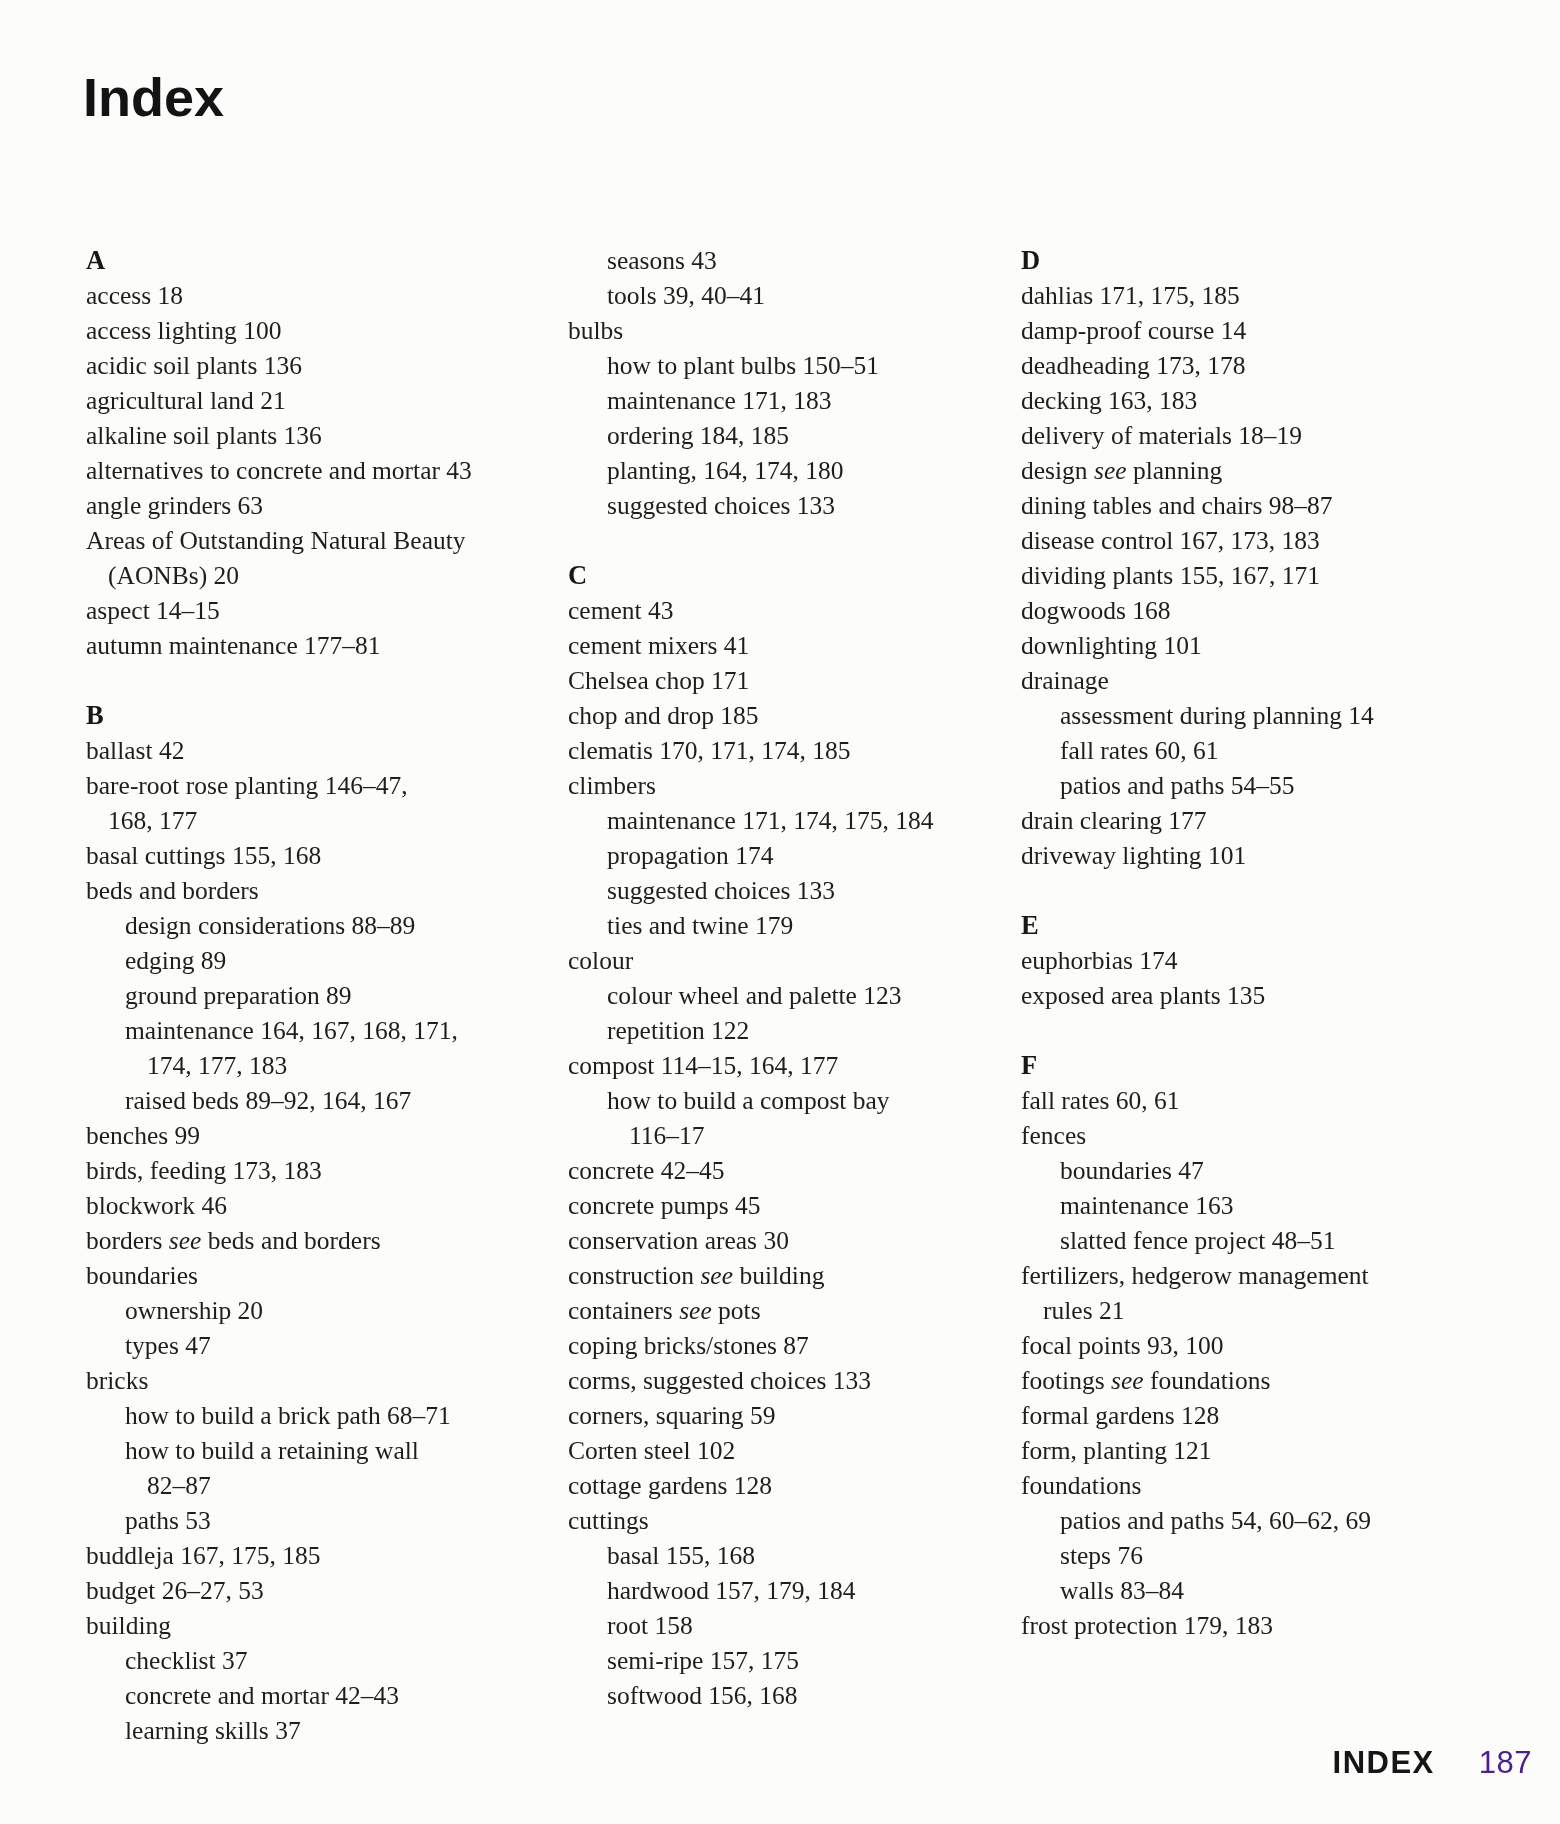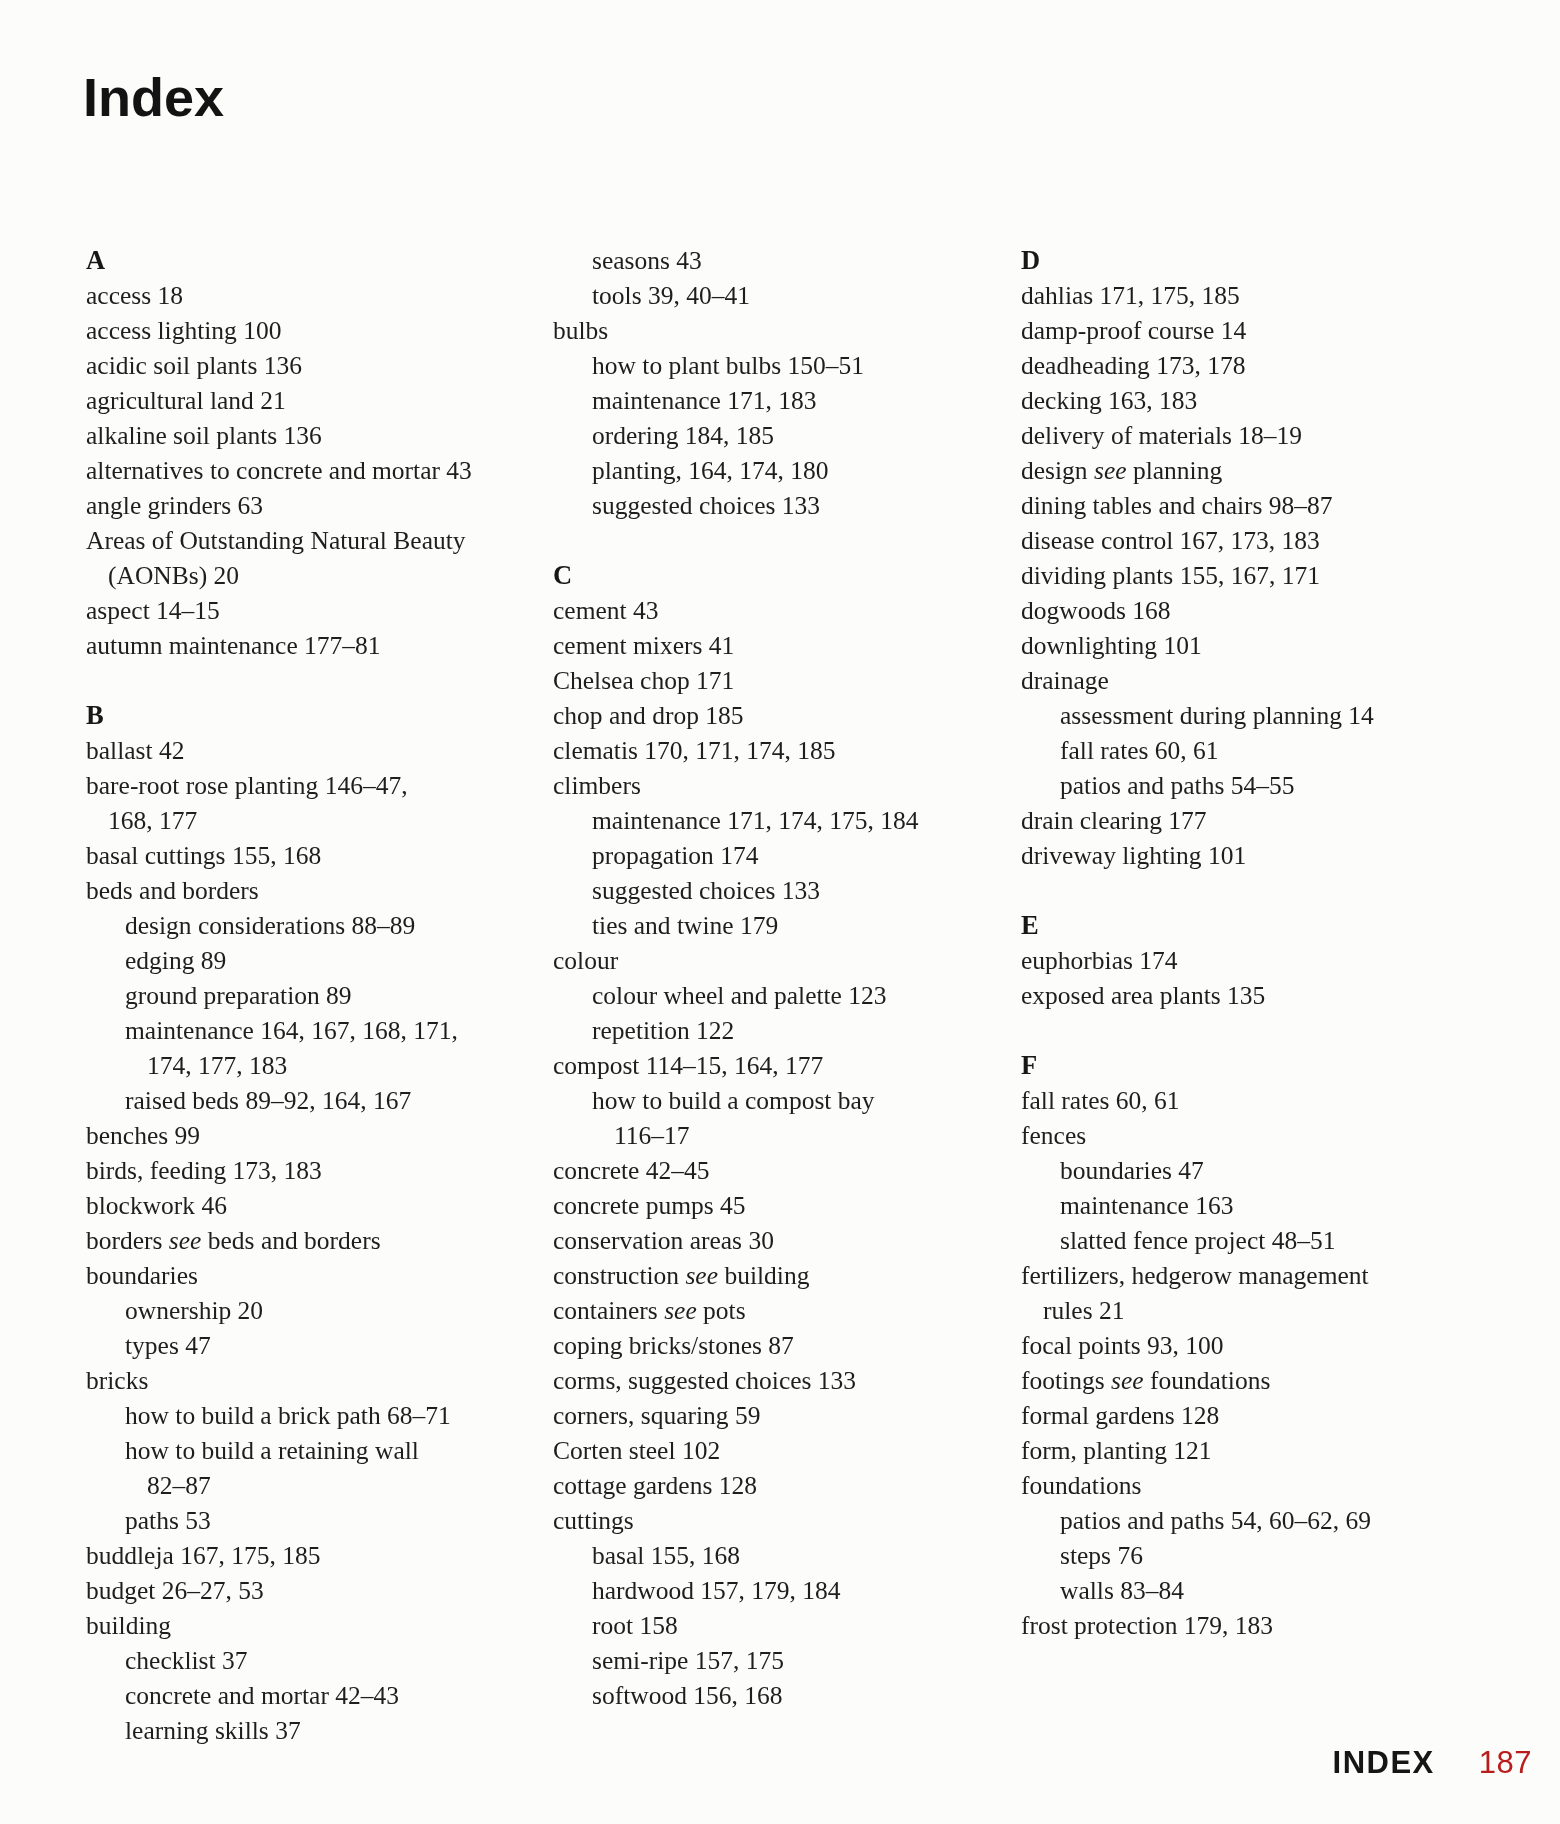--- a/index.html
+++ b/index.html
@@ -25,21 +25,21 @@
     letter-spacing: 0px;
     color: #131313;
   }
   .index-col {
     position: absolute;
     top: 243px;
     font-size: 25.5px;
     line-height: 35px;
   }
   .index-col.c1 { left: 86px;  width: 462px; }
-  .index-col.c2 { left: 553px; width: 460px; }
+  .index-col.c2 { left: 568px; width: 460px; }
   .index-col.c3 { left: 1021px; width: 498px; }
 
   .letter-heading {
     font-weight: 700;
     font-size: 26.5px;
     margin-top: 35px;
     color: #171715;
   }
   .index-col .letter-heading:first-child { margin-top: 0; }
 
@@ -63,21 +63,21 @@
   }
   .footer-label {
     font-weight: 700;
     font-size: 31px;
     letter-spacing: 1.5px;
     color: #161616;
   }
   .footer-page {
     font-size: 31px;
     font-weight: 400;
-    color: #b91c1c;
+    color: #4c1d95;
     letter-spacing: 0.5px;
   }
 </style>
 </head>
 <body>
 
 <h1 class="page-title">Index</h1>
 
 <div class="index-col c1">
     <div class="letter-heading">A</div>

